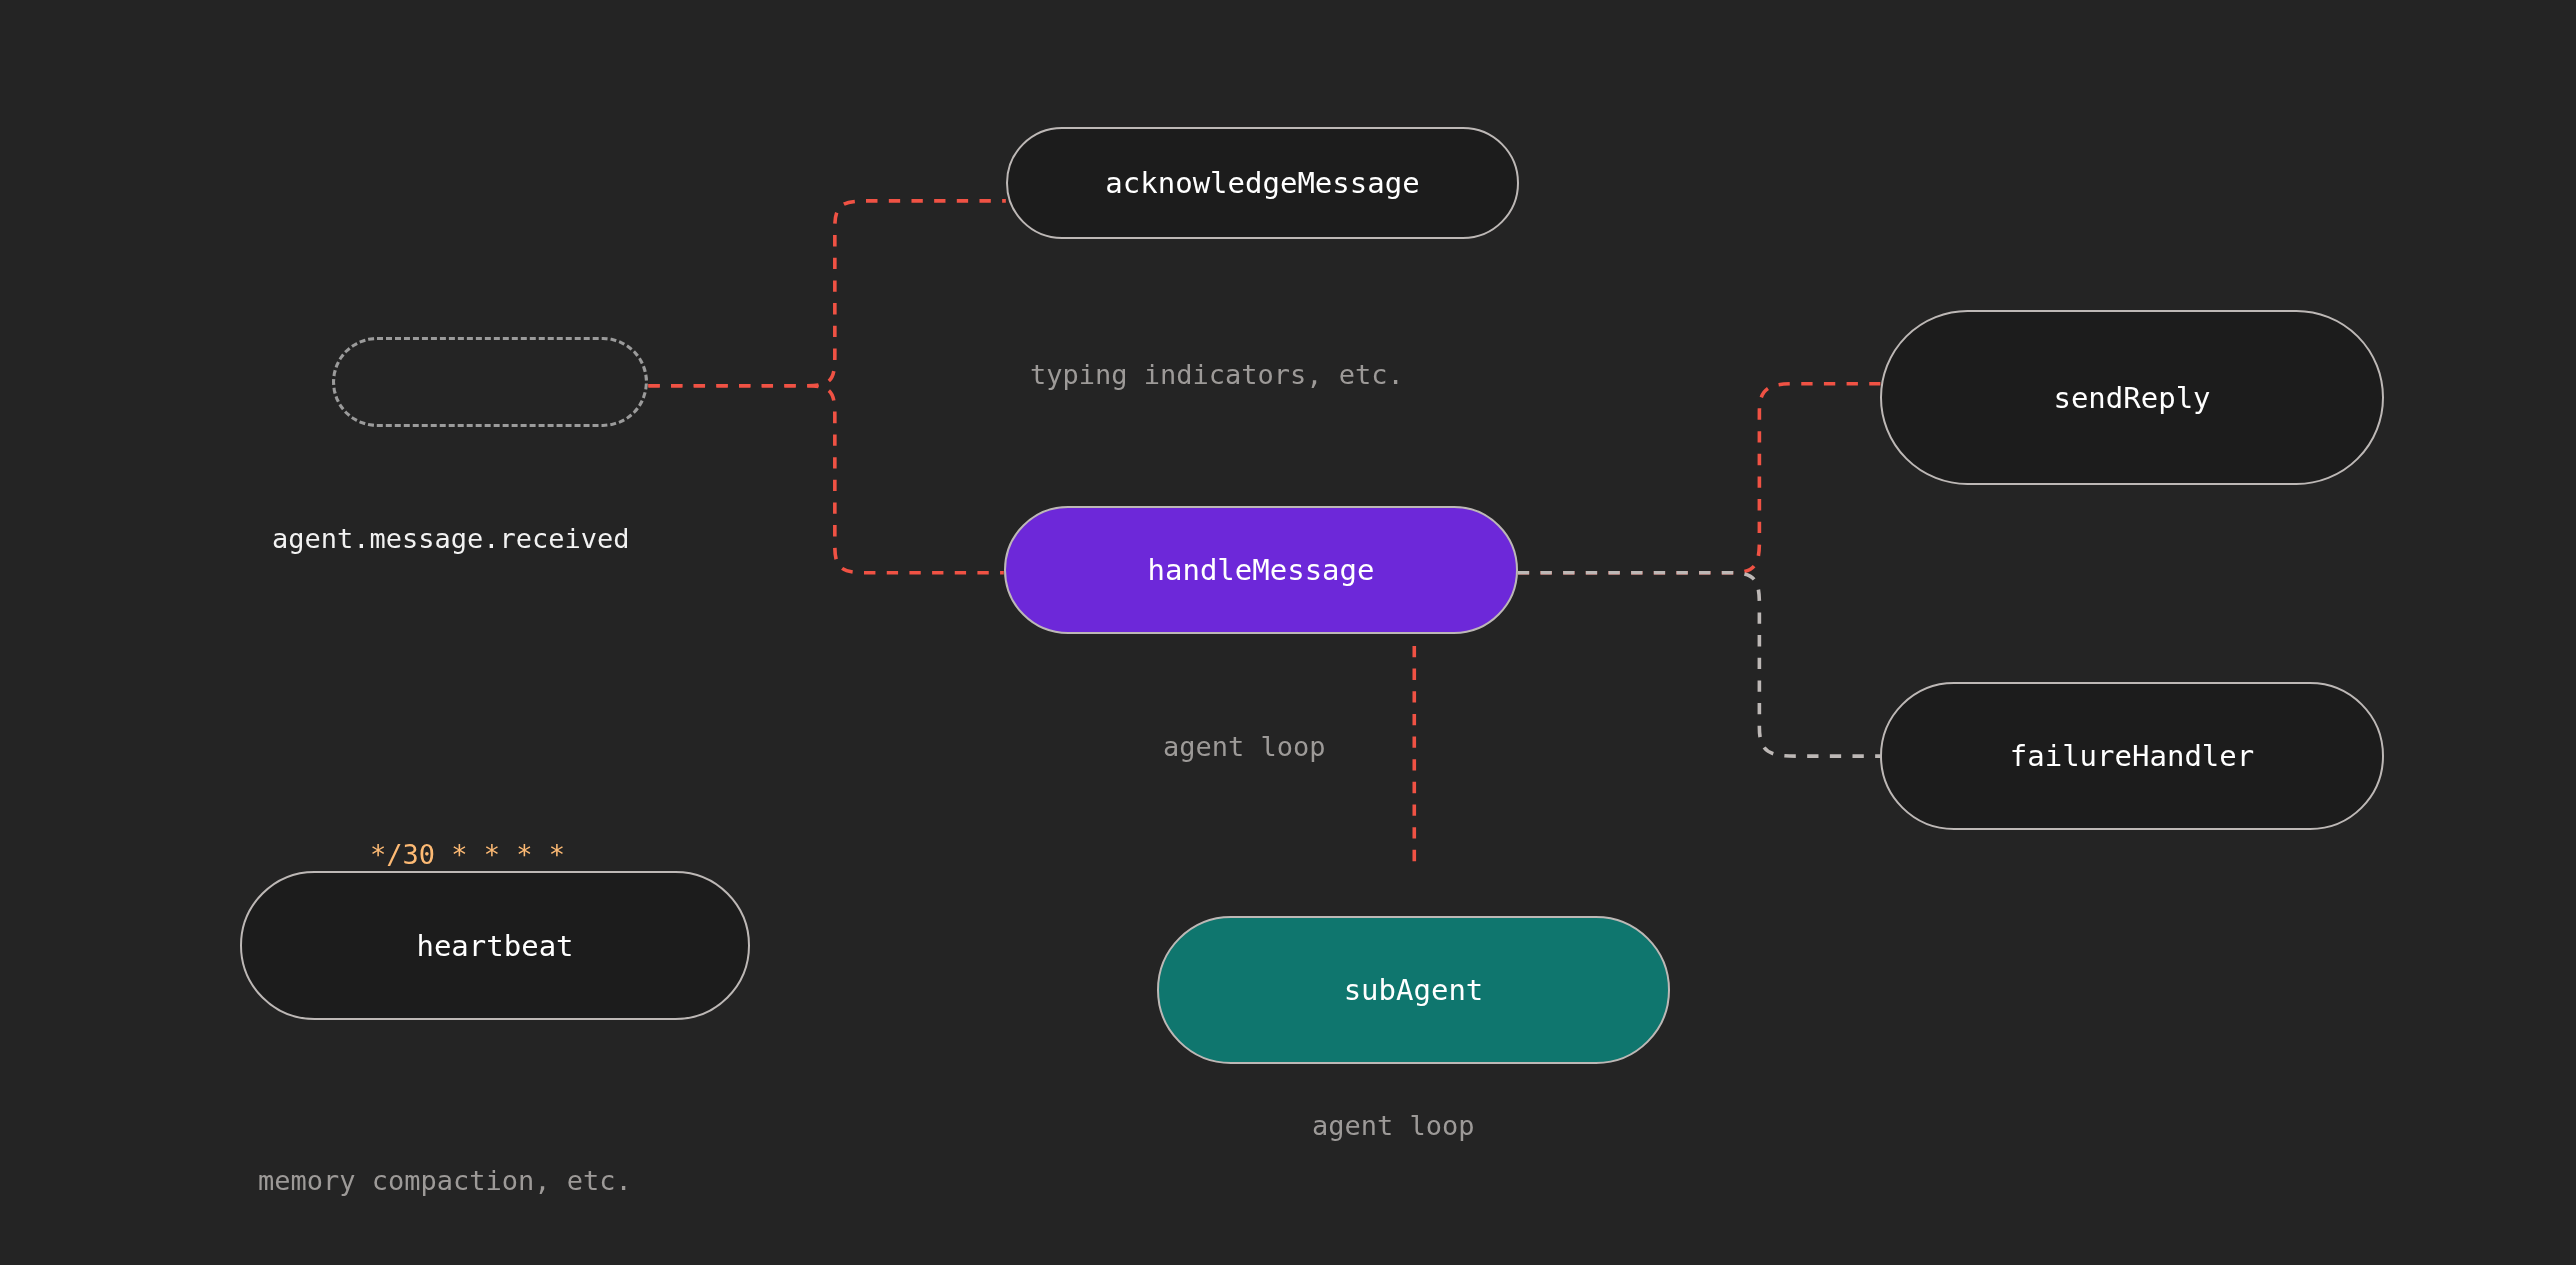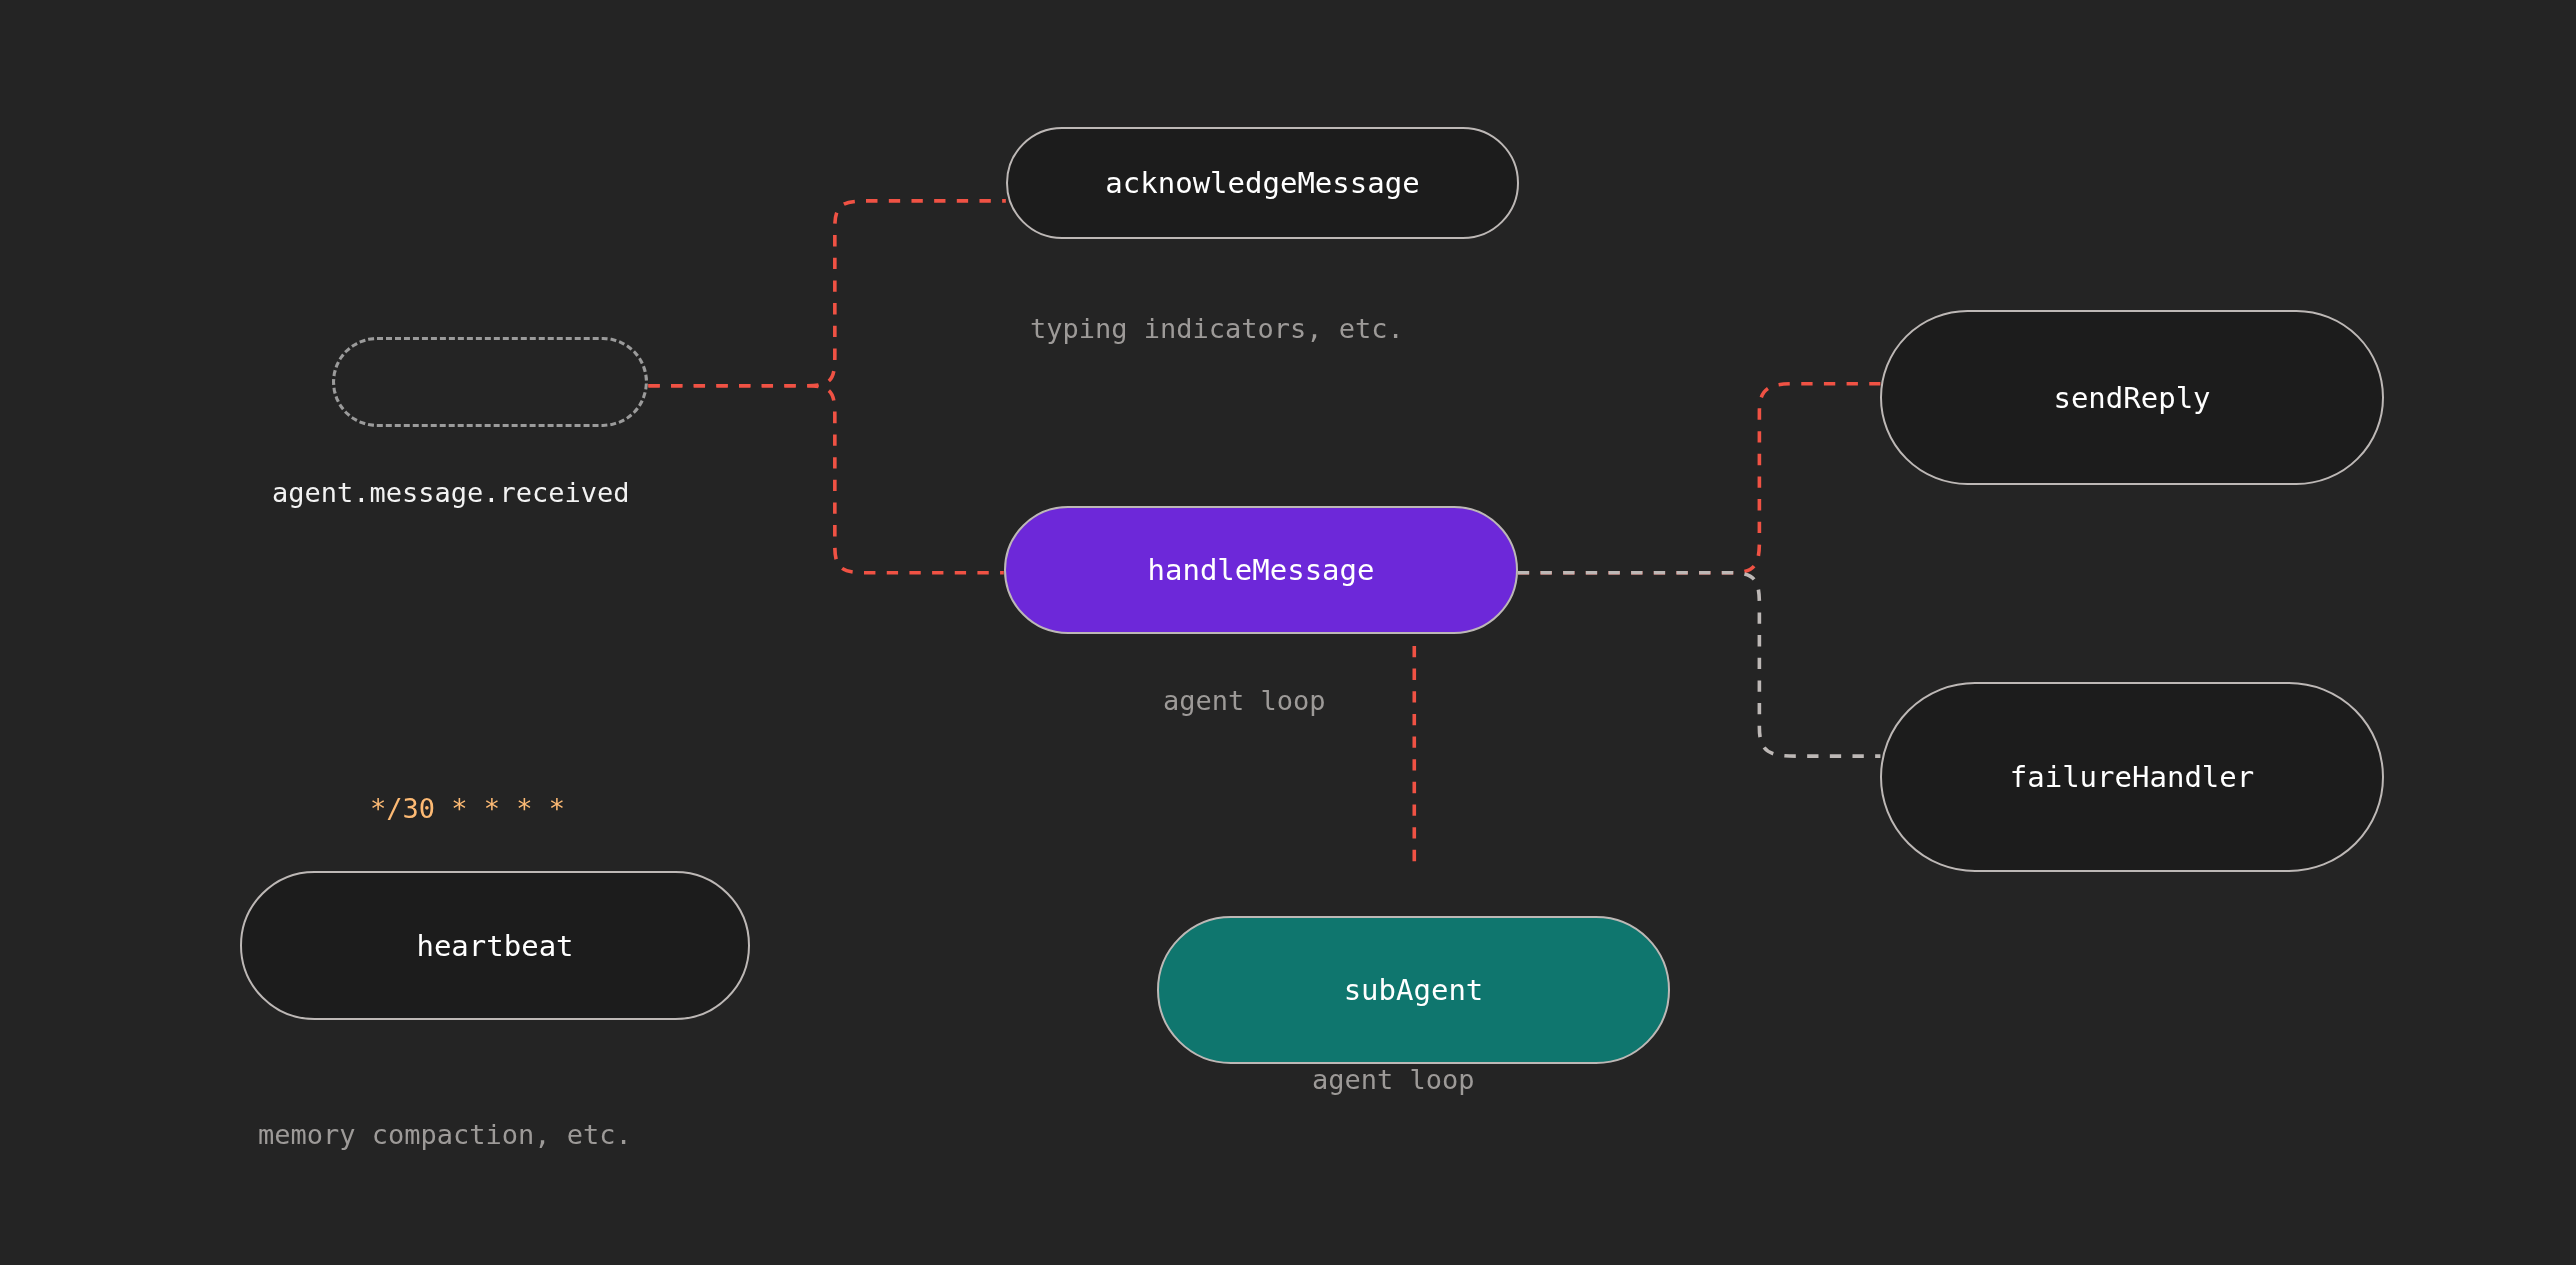--- a/index.html
+++ b/index.html
@@ -46,20 +46,21 @@
     border-width: 3.1px;
     border-color: #9b9b9b;
   }
   .caption {
     position: absolute;
     color: #9d9a98;
     font-family: "DejaVu Sans Mono", "Liberation Mono", monospace;
     font-size: 27px;
     white-space: nowrap;
     letter-spacing: 0px;
+    margin-top: 46px;
   }
   .caption.white {
     color: #f2f2f2;
   }
 </style>
 </head>
 <body>
 
 <div id="stage" style="width: 2638px; height: 1265px; background: rgb(36, 36, 36);">
 
@@ -80,21 +81,21 @@
   </div>
 
   <div class="node stadium" style="left: 1004px; top: 506px; width: 514px; height: 128px; border-color: rgb(189, 184, 182); background: #6d28d9; color: rgb(255, 255, 255);">
     <span>handleMessage</span>
   </div>
 
   <div class="node stadium" style="left: 1880px; top: 310px; width: 504px; height: 175px; border-color: rgb(189, 184, 182); background: rgb(28, 28, 28); color: rgb(255, 255, 255);">
     <span>sendReply</span>
   </div>
 
-  <div class="node stadium" style="left: 1880px; top: 682px; width: 504px; height: 190px; border-color: rgb(189, 184, 182); background: rgb(28, 28, 28); color: rgb(255, 255, 255);">
+  <div class="node stadium" style="left: 1880px; top: 682px; width: 504px; height: 148px; border-color: rgb(189, 184, 182); background: rgb(28, 28, 28); color: rgb(255, 255, 255);">
     <span>failureHandler</span>
   </div>
 
   <div class="node stadium" style="left: 240px; top: 871px; width: 510px; height: 149px; border-color: rgb(189, 184, 182); background: rgb(28, 28, 28); color: rgb(255, 255, 255); text-align: center;">
     <span>heartbeat</span>
   </div>
 
   <div class="node stadium" style="left: 1157px; top: 868px; width: 513px; height: 148px; border-color: rgb(189, 184, 182); background: #0f766e; color: rgb(255, 255, 255); margin-top: 48px;">
     <span>subAgent</span>
   </div>

